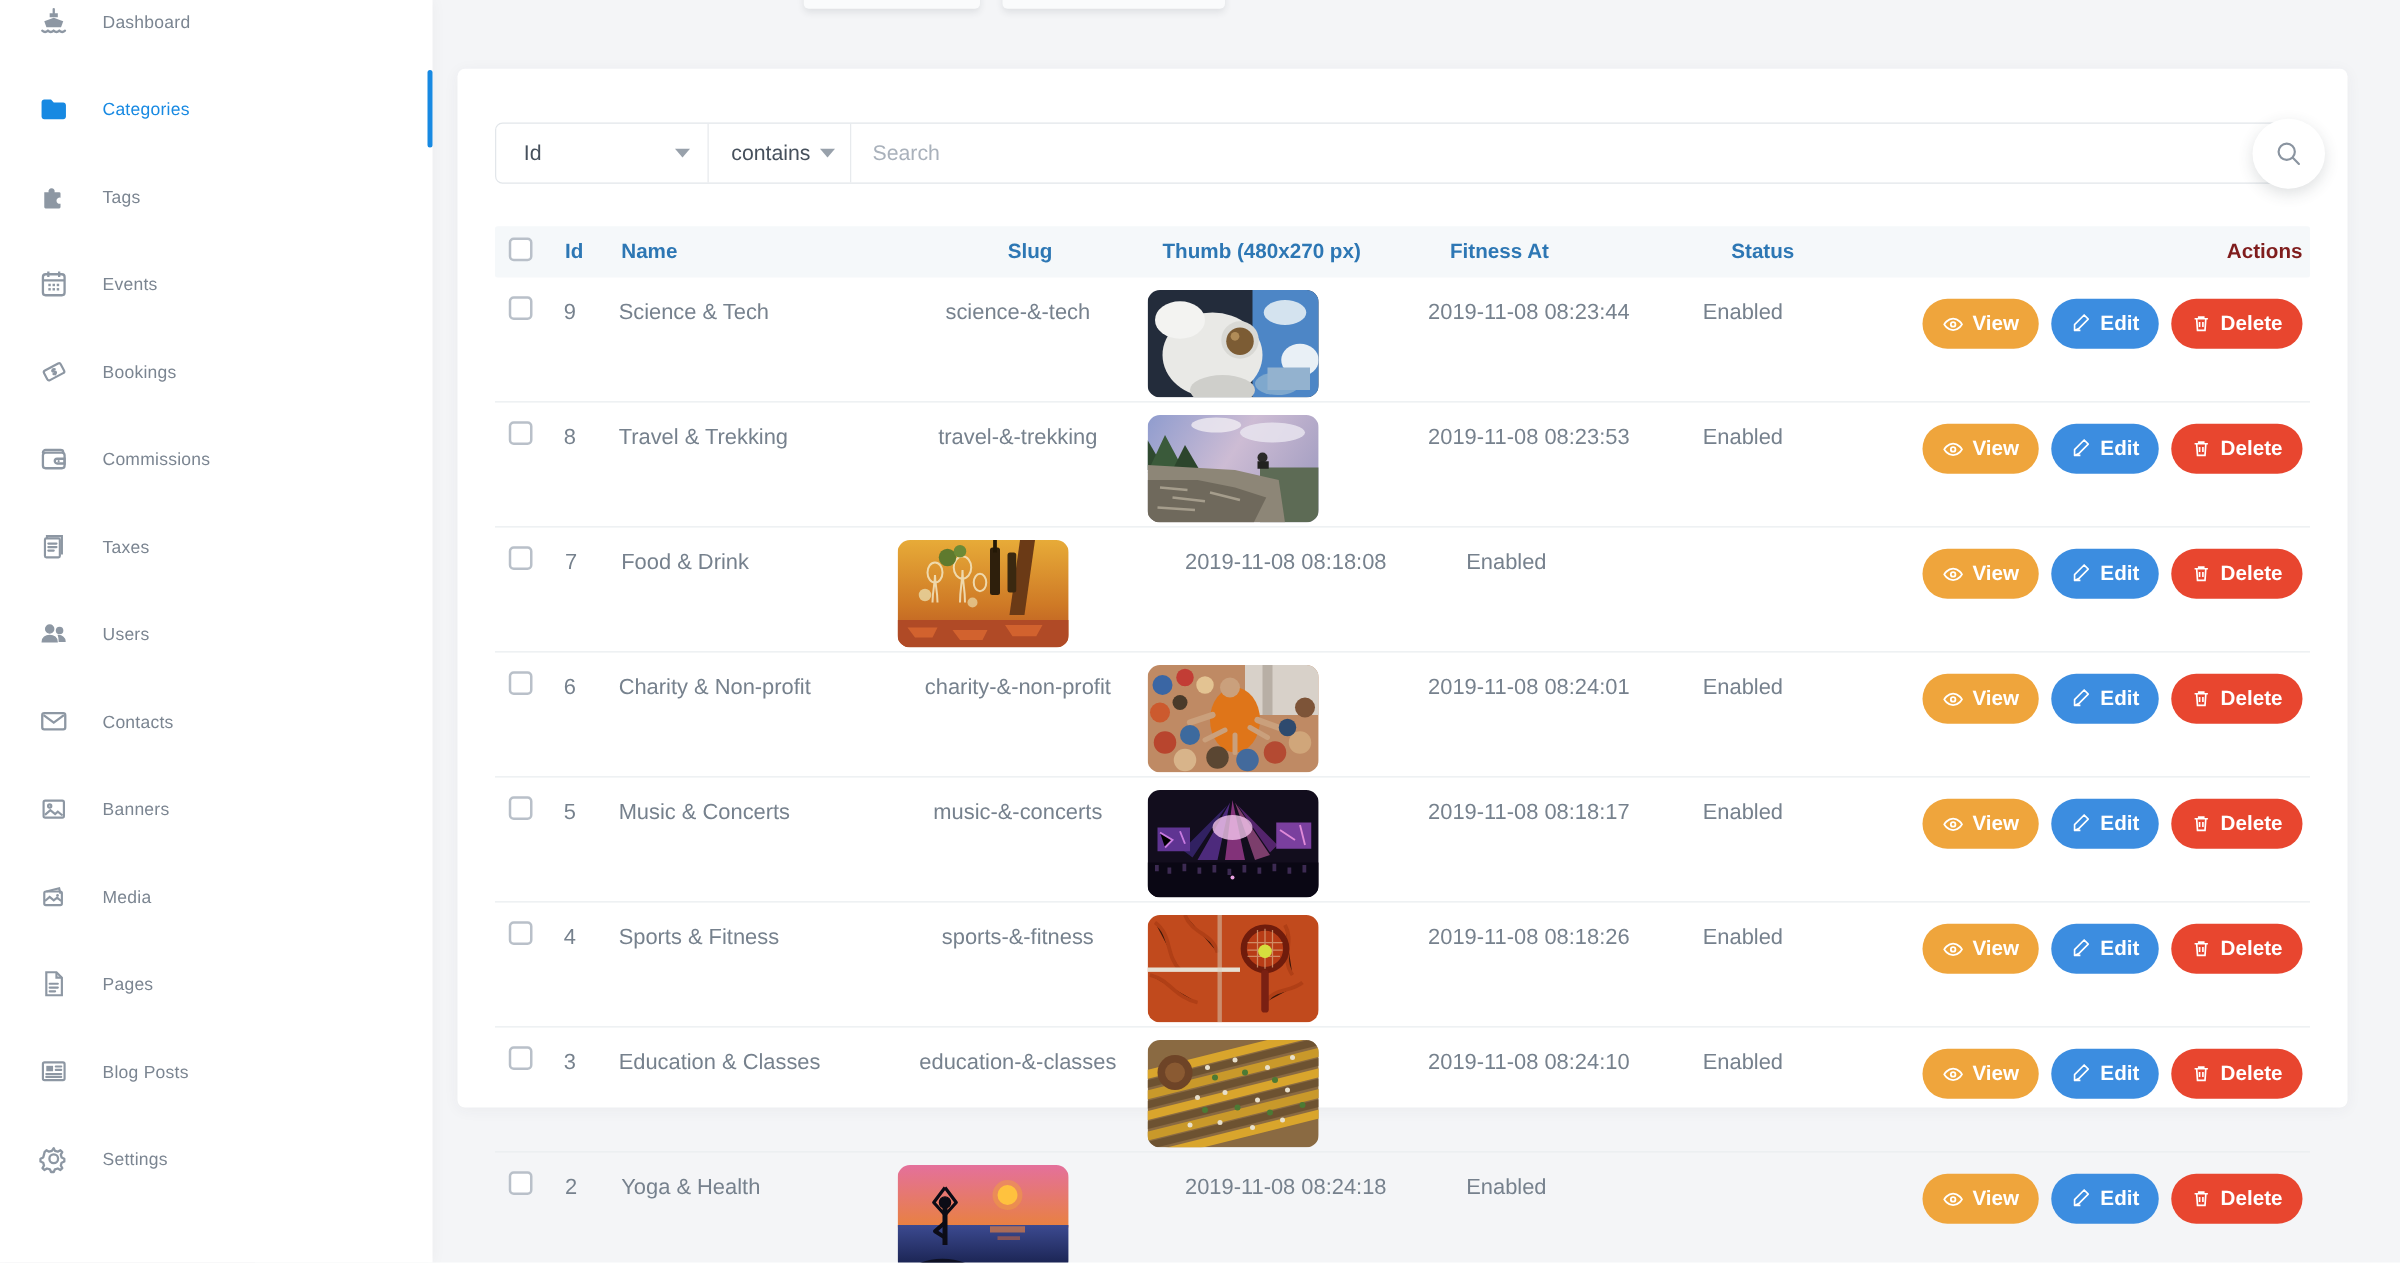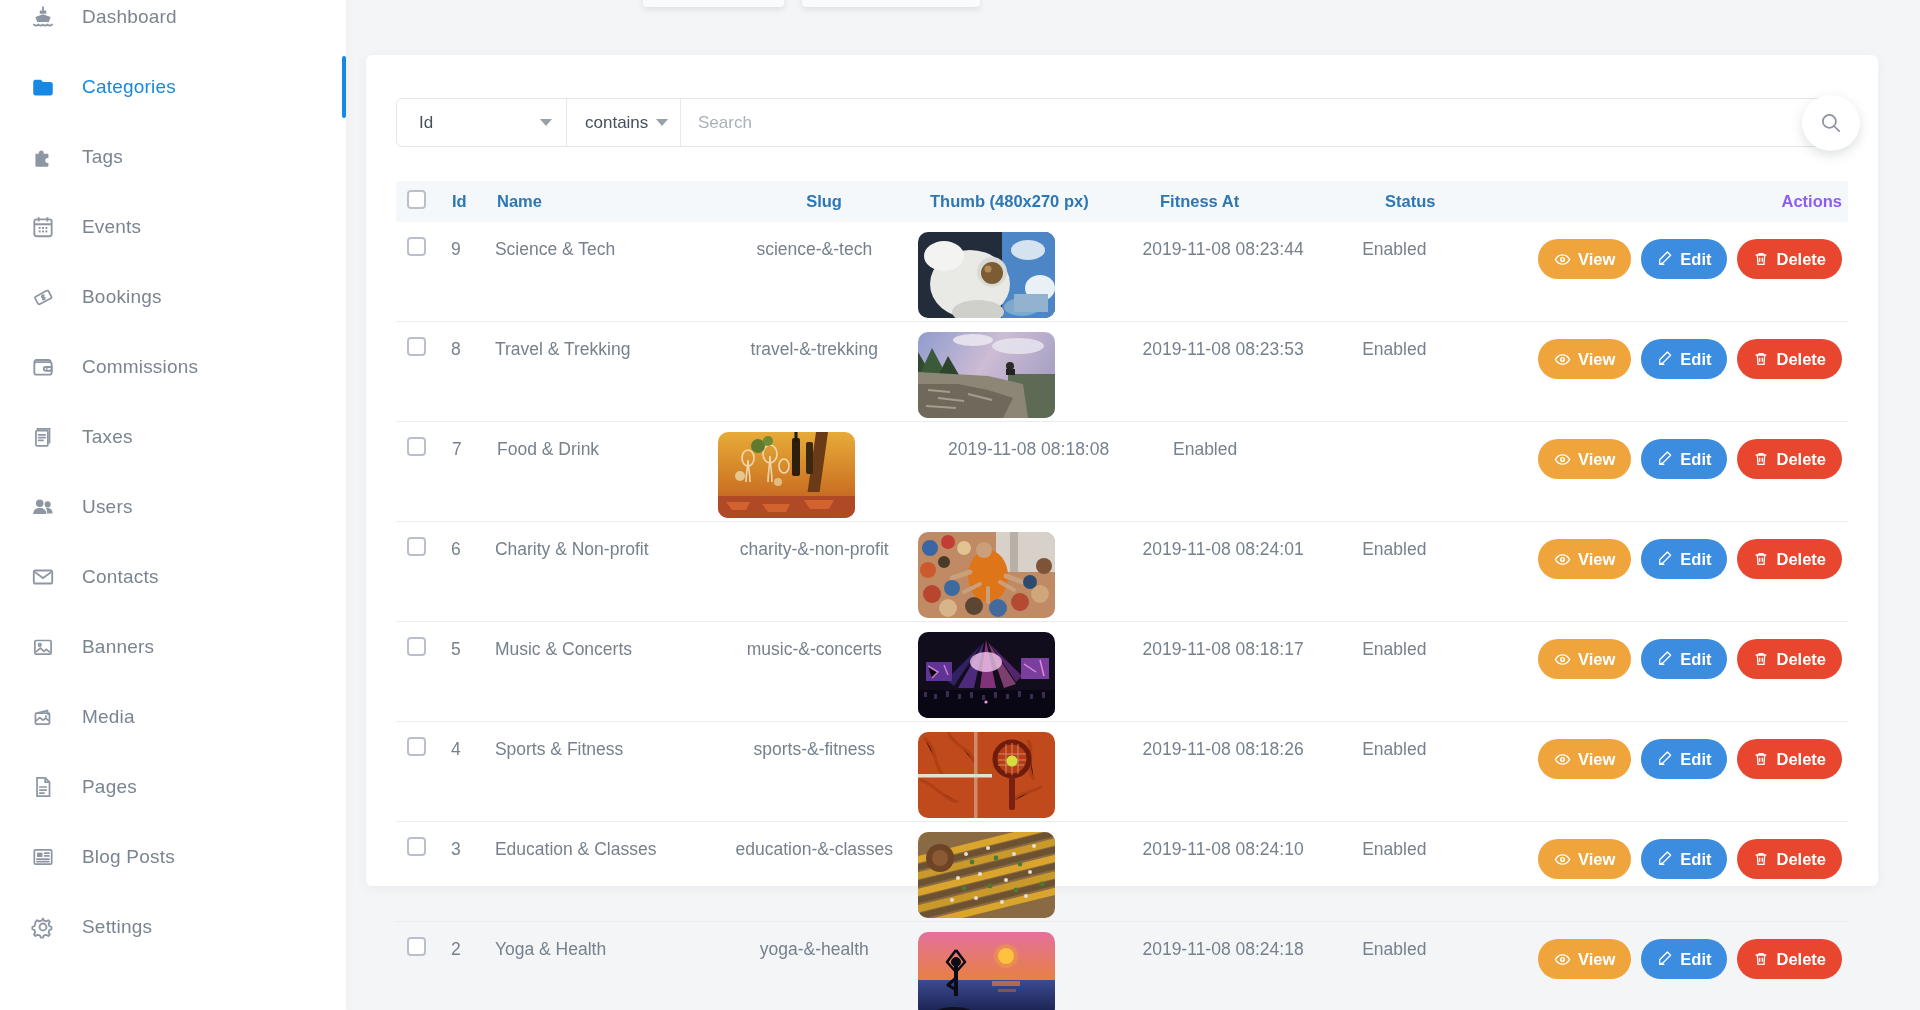--- a/index.html
+++ b/index.html
@@ -23,21 +23,21 @@
     position:fixed; left:0; top:0; width:346px; height:1010px;
     background:#ffffff; box-shadow:0 0 12px rgba(30,40,50,.04);
     z-index:5;
   }
   .nav{ list-style:none; margin-top:-18px; }
   .nav li{
     position:relative; height:70px; display:flex; align-items:center;
     padding-left:28px; cursor:pointer;
   }
   .nav .nicon{ width:30px; height:26px; display:flex; align-items:center; justify-content:center; flex:0 0 30px; }
-  .nav .nlabel{ margin-left:24px; font-size:19px; color:#7b8591; letter-spacing:.2px; }
+  .nav .nlabel{ margin-left:24px; font-size:14px; color:#7b8591; letter-spacing:.2px; }
   .nav li.active .nlabel{ color:var(--accent); }
   .nav li.active::after{
     content:""; position:absolute; right:0; top:4px; bottom:4px; width:4px;
     background:var(--accent); border-radius:2px;
   }
   .nav svg{ stroke:var(--icon-gray); }
 
   
   .main{ position:relative; margin-left:346px; height:866px;padding-left:32px; }
 
@@ -76,21 +76,21 @@
     position:absolute; right:-13px; top:-4px; width:58px; height:56px;
     background:#fff; border:none; border-radius:50%; cursor:pointer;
     box-shadow:0 4px 12px rgba(50,60,70,.16); display:flex; align-items:center; justify-content:center;
   }
 
   
   .table{ margin-top:34px; }
   .trow{ display:flex; align-items:flex-start; padding-left:11px; }
   .thead{ height:41px; background:#f5f8fa; align-items:center; border-radius:2px; }
   .thead .col{ font-weight:bold; font-size:16.5px; color:var(--header-blue); padding-top:0; }
-  .thead .c-actions{ color:#8b5cf6; }
+  .thead .c-actions{ color:#7f1d1d; }
   .tbody .trow{ height:100px; border-bottom:1px solid #e9edf0; }
   .tbody .trow:last-child{ border-bottom:none; }
 
   .col{ font-size:17.5px; color:#76818d; padding-top:17px; }
   .c-cb{ width:45px; padding-top:15px; }
   .thead .c-cb{ padding-top:0; }
   .c-id{ width:45px; }
   .c-name{ width:221px; }
   .c-slug{ width:212px;text-align:center; }
   .c-thumb{ width:230px; padding-top:10px; }
@@ -774,21 +774,20 @@
                 </span>
               <span>Delete</span>
             </button>
           </div>
         </div>
 
         <div class="trow">
           <div class="col c-cb"><span class="checkbox"></span></div>
           <div class="col c-id">2</div>
           <div class="col c-name">Yoga &amp; Health</div>
-          <div class="col c-slug">yoga-&amp;-health</div>
           <div class="col c-thumb">
               <span class="thumbimg">
             <svg width="137" height="86" viewBox="0 0 137 86">
               <defs>
                 <linearGradient id="yg-sky" x1="0" y1="0" x2="0" y2="1">
                   <stop offset="0" stop-color="#e4709c"></stop>
                       <stop offset="1" stop-color="#e8813f"></stop>
                 </linearGradient>
                 <linearGradient id="yg-sea" x1="0" y1="0" x2="0" y2="1">
                   <stop offset="0" stop-color="#3c4a90"></stop>

